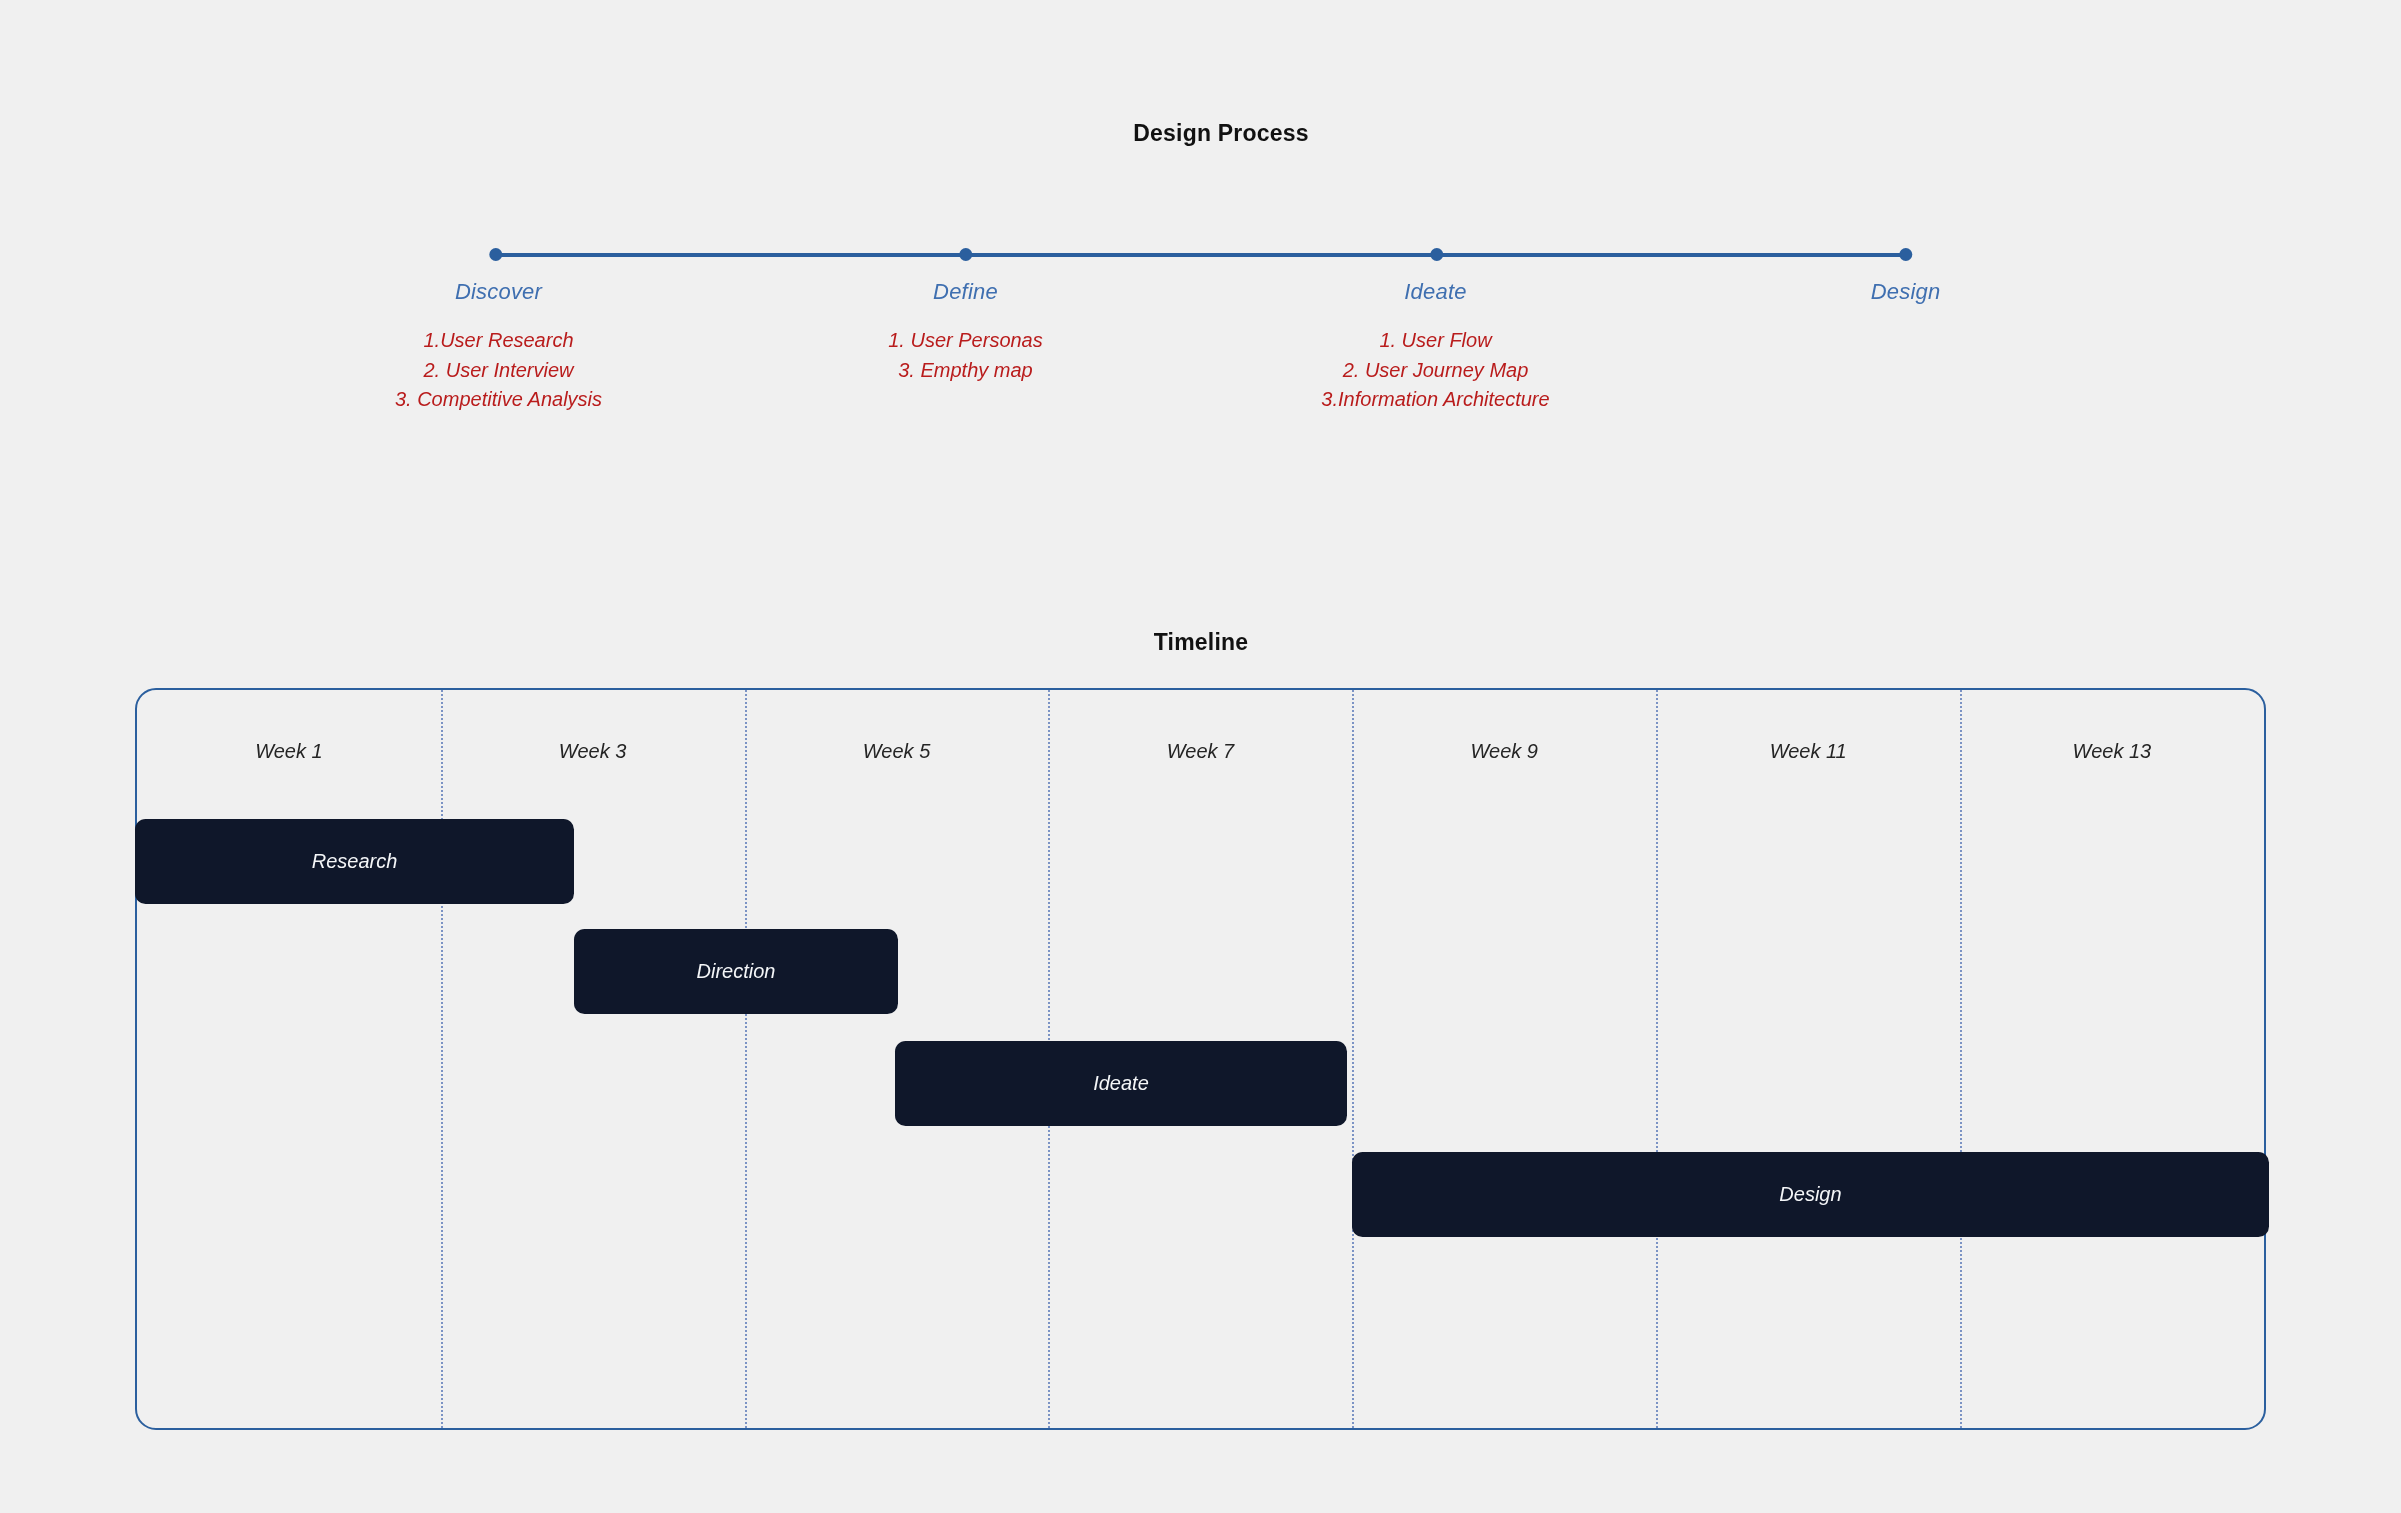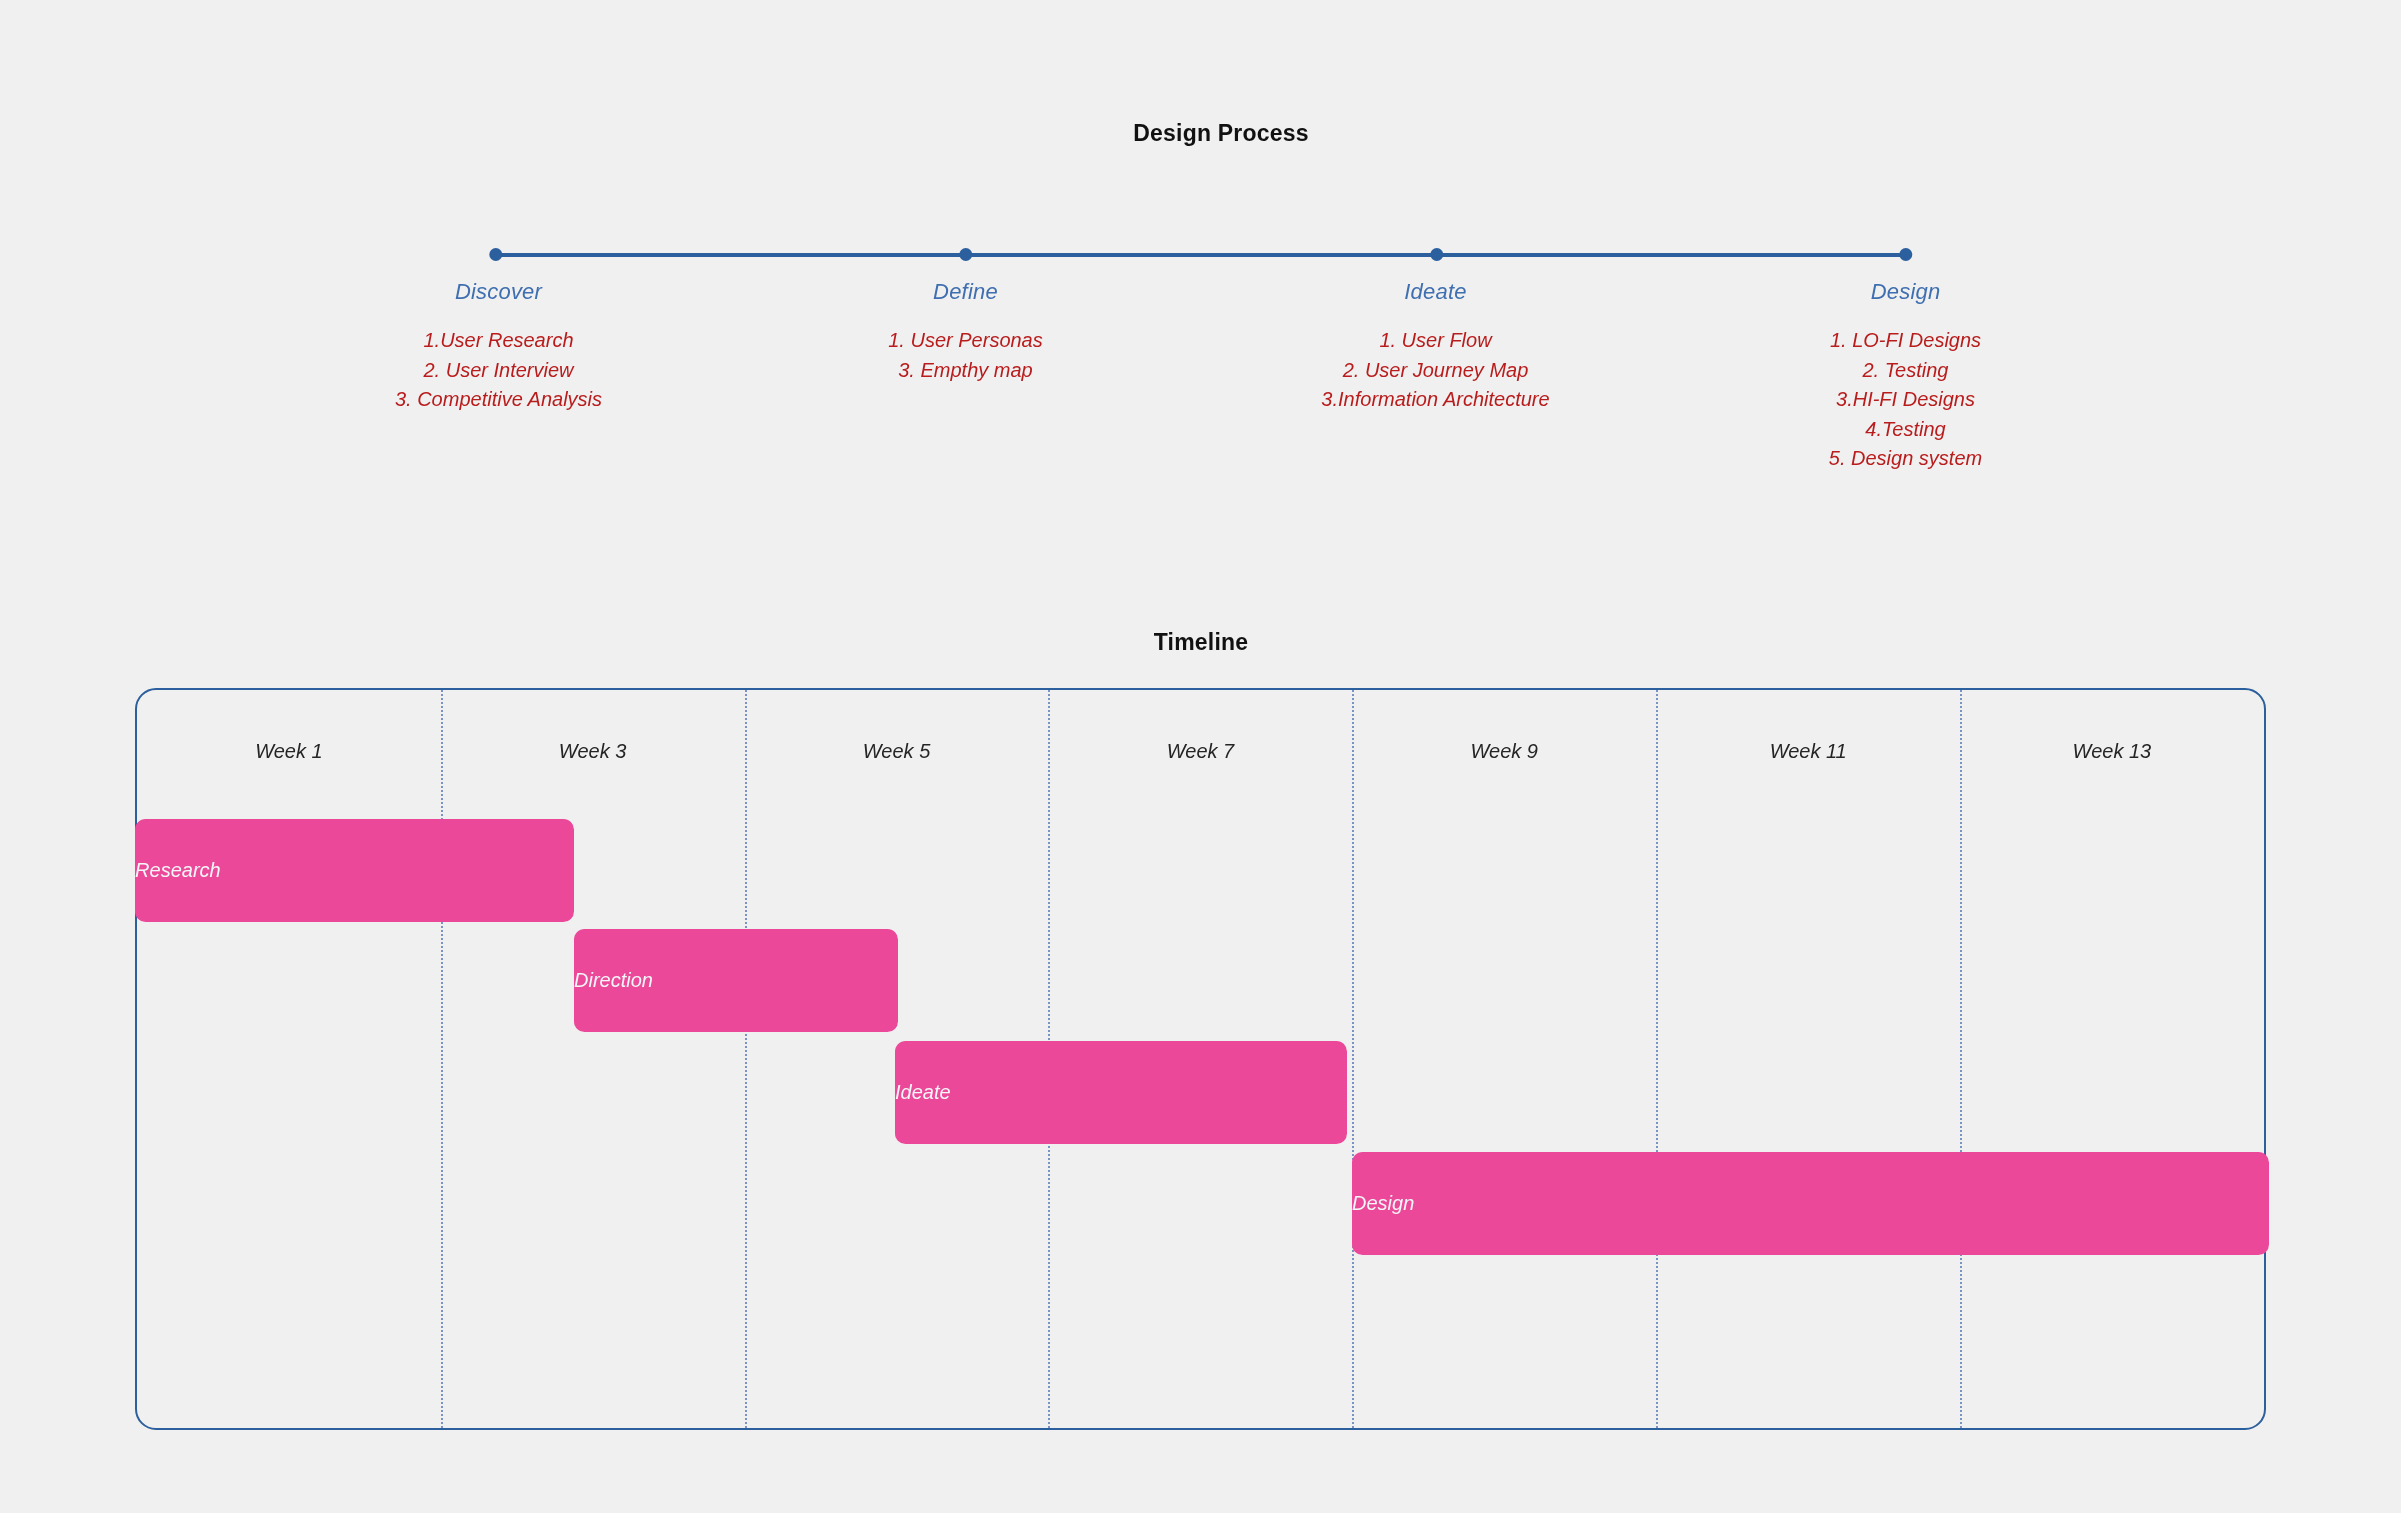--- a/index.html
+++ b/index.html
@@ -121,25 +121,26 @@
     font-size: 20px;
     font-style: italic;
     color: #252525;
     text-align: center;
     transform: translateX(-50%);
     white-space: nowrap;
   }
 
   .gantt-bar {
     position: absolute;
-    height: 103px;
-    background: #ec4899;
+    height: 85px;
+    background: #0f172a;
     border-radius: 10.6px;
     display: flex;
     align-items: center;
+    justify-content: center;
     box-sizing: border-box;
   }
   .gantt-label {
     font-size: 20px;
     font-style: italic;
     color: #f4f6f8;
     white-space: nowrap;
   }
 </style>
 </head>
@@ -178,27 +179,20 @@
     <div class="process-stage">Ideate</div>
     <div class="process-items">
       <div class="process-item">1. User Flow</div>
       <div class="process-item">2. User Journey Map</div>
       <div class="process-item">3.Information Architecture</div>
     </div>
   </div>
 
   <div class="process-col" style="left:1704px;">
     <div class="process-stage">Design</div>
-    <div class="process-items">
-      <div class="process-item">1. LO-FI Designs</div>
-      <div class="process-item">2. Testing</div>
-      <div class="process-item">3.HI-FI Designs</div>
-      <div class="process-item">4.Testing</div>
-      <div class="process-item">5. Design system</div>
-    </div>
   </div>
 </div>
 
 <div class="section-title" id="timeline-title">Timeline</div>
 
 <div id="timeline-box">
 
   <div id="timeline-grid">
     <div class="grid-divider" style="left:14.28%;"></div>
     <div class="grid-divider" style="left:28.57%;"></div>

